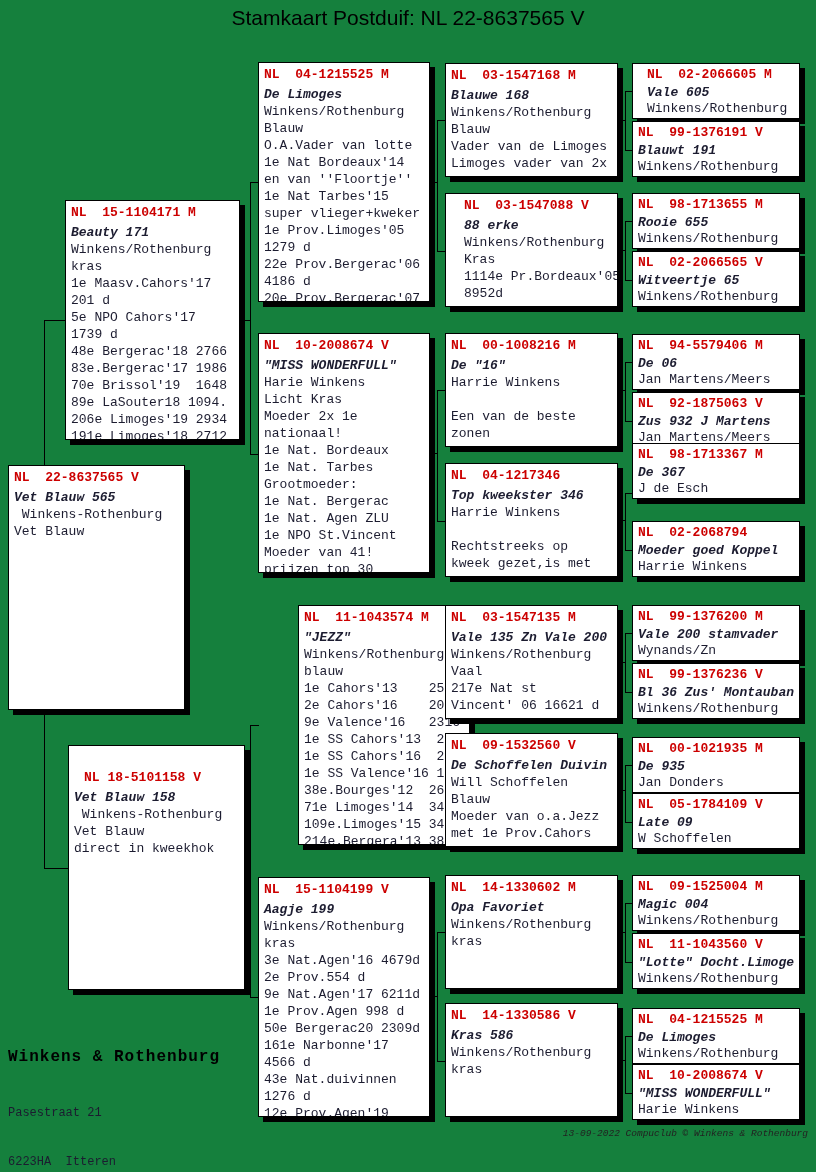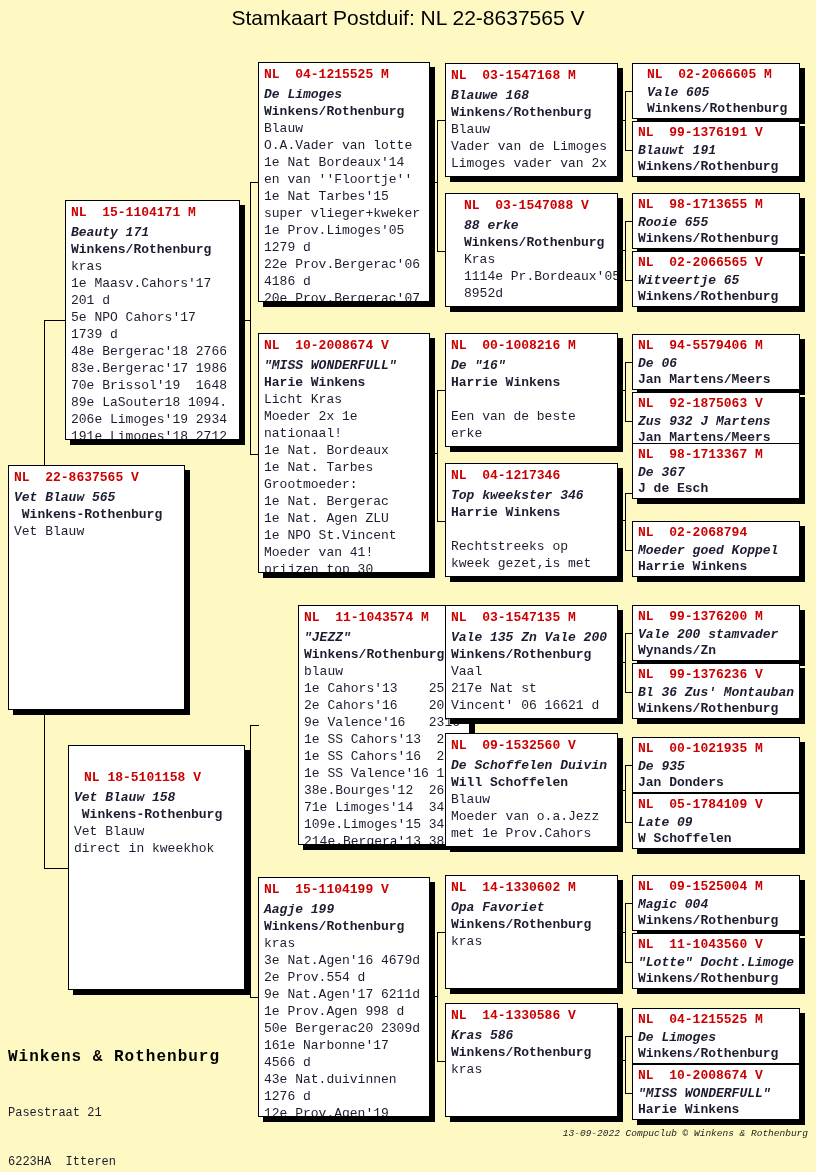--- a/index.html
+++ b/index.html
@@ -1,24 +1,24 @@
 <!DOCTYPE html>
 <html><head>
 <meta charset="utf-8">
 <style>
   html,body{margin:0;padding:0;background:#fff;}
-  #canvas{position:relative;width:816px;height:1172px;background:#fef9c3;overflow:hidden;
+  #canvas{position:relative;width:816px;height:1172px;background:#15803d;overflow:hidden;
           font-family:"Liberation Mono",monospace;color:#1c1c30;}
   #page-title{position:absolute;left:0;top:6px;width:816px;text-align:center;
               font-family:"Liberation Sans",sans-serif;font-size:21px;color:#000;}
   .box{position:absolute;background:#fff;border:1px solid #000;box-shadow:5px 5px 0 #000;
        padding:3px 4px 2px 5px;box-sizing:border-box;overflow:hidden;font-size:13px;line-height:17px;}
   .ring{color:#cc0000;font-weight:bold;white-space:pre;margin-bottom:3px;}
   .pname{font-style:italic;font-weight:bold;white-space:pre;}
-  .powner{font-weight:bold;white-space:pre;}
+  .powner{font-weight:normal;white-space:pre;}
   .pnotes{white-space:pre;}
   
   #b-father{left:65px;top:200px;width:175px;height:240px;}
   #b-subject{left:8px;top:465px;width:177px;height:245px;}
   #b-mother{left:68px;top:745px;width:177px;height:245px;}
   #b-mother .ring{padding-left:10px;margin-top:20px;}
   
   .c-gp{left:258px;width:172px;height:240px;}
   #b-g1{top:62px;} #b-g2{top:333px;} #b-g3{top:605px;margin-left:40px;} #b-g4{top:877px;}
   
@@ -210,21 +210,21 @@
     <div class="pnotes">Kras
 1114e Pr.Bordeaux'05
 8952d</div>
   </div>
   <div class="box c-gg" id="b-gg3">
     <div class="ring">NL  00-1008216 M</div>
     <div class="pname">De "16"</div>
     <div class="powner">Harrie Winkens</div>
     <div class="pnotes">
 Een van de beste
-erke</div>
+zonen</div>
   </div>
   <div class="box c-gg" id="b-gg4">
     <div class="ring">NL  04-1217346</div>
     <div class="pname">Top kweekster 346</div>
     <div class="powner">Harrie Winkens</div>
     <div class="pnotes">
 Rechtstreeks op
 kweek gezet,is met</div>
   </div>
   <div class="box c-gg" id="b-gg5">

